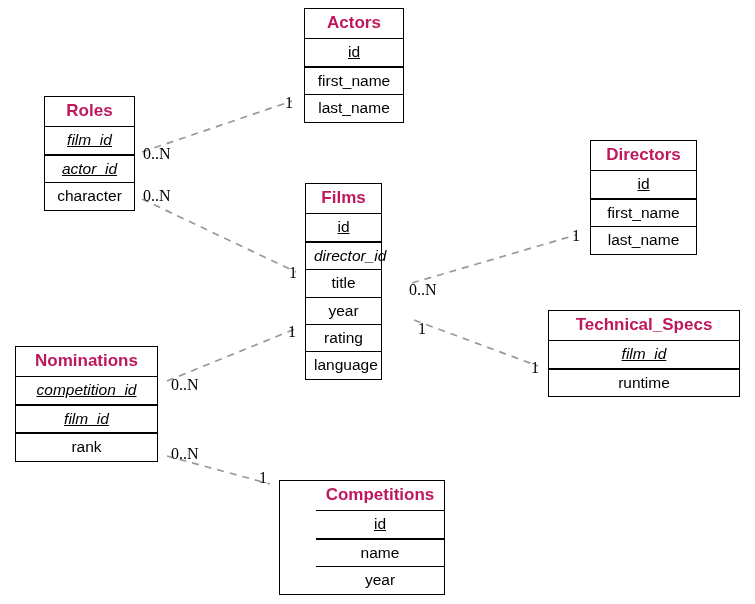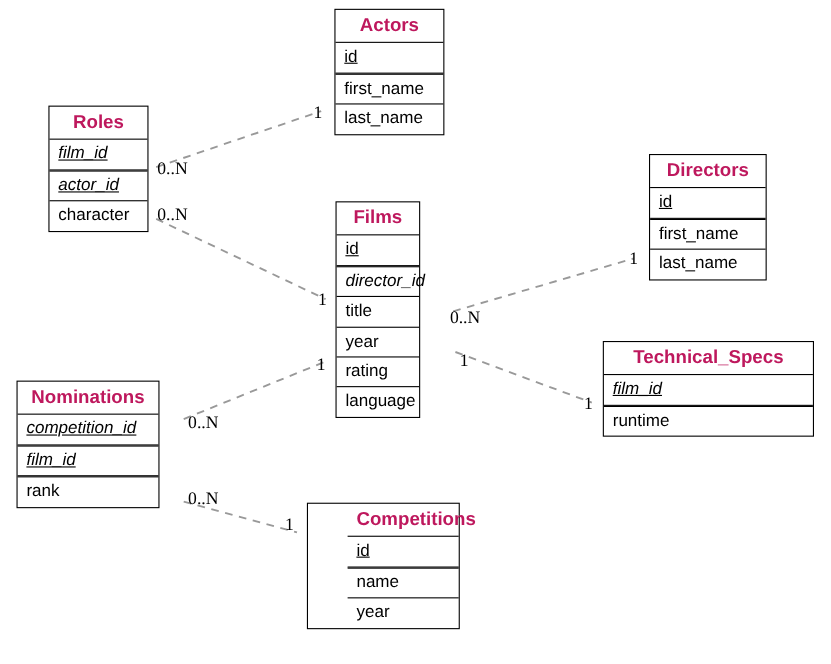--- a/index.html
+++ b/index.html
@@ -37,21 +37,21 @@
     text-align: center;
     color: #be185d;
     padding: 4px 8px 5px 8px;
     border-bottom: 1.5px solid #000000;
     line-height: 1.2;
     white-space: nowrap;
   }
   .attr {
     font-size: 15.5px;
     color: #000000;
-    text-align: left;
+    text-align: center;
     padding: 3px 8px 4px 8px;
     line-height: 1.25;
     border-bottom: 1px solid #000000;
     white-space: nowrap;
   }
   .attr:last-child {
     border-bottom: none;
   }
   .attr.thick-top {
     border-top: 1.5px solid #000000;
@@ -119,28 +119,28 @@
     <div class="attr thick-top"><span>first_name</span></div>
     <div class="attr"><span>last_name</span></div>
   </div>
 
   <div class="entity" style="left:548px; top:310px; width:192px;">
     <div class="entity-title">Technical_Specs</div>
     <div class="attr"><span class="pkfk">film_id</span></div>
     <div class="attr thick-top"><span>runtime</span></div>
   </div>
 
-  <div class="entity" style="left:15px; top:346px; width:130px;">
+  <div class="entity" style="left:15px; top:346px; width:143px;">
     <div class="entity-title">Nominations</div>
     <div class="attr"><span class="pkfk">competition_id</span></div>
     <div class="attr thick-top"><span class="pkfk">film_id</span></div>
     <div class="attr thick-top"><span>rank</span></div>
   </div>
 
-  <div class="entity" style="left:279px; top:457px; width:139px;padding-left:36px;">
+  <div class="entity" style="left:279px; top:480px; width:166px;padding-left:36px;">
     <div class="entity-title">Competitions</div>
     <div class="attr"><span class="pk">id</span></div>
     <div class="attr thick-top"><span>name</span></div>
     <div class="attr"><span>year</span></div>
   </div>
 
   <div class="card-label" style="left:143px; top:146px;">0..N</div>
   <div class="card-label" style="left:285px; top:95px;">1</div>
 
   <div class="card-label" style="left:143px; top:188px;">0..N</div>

